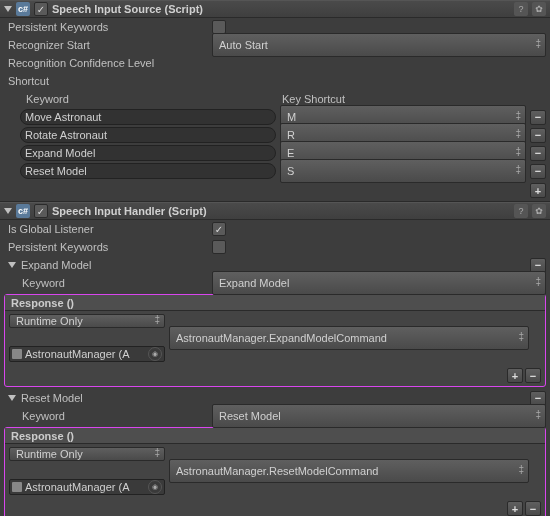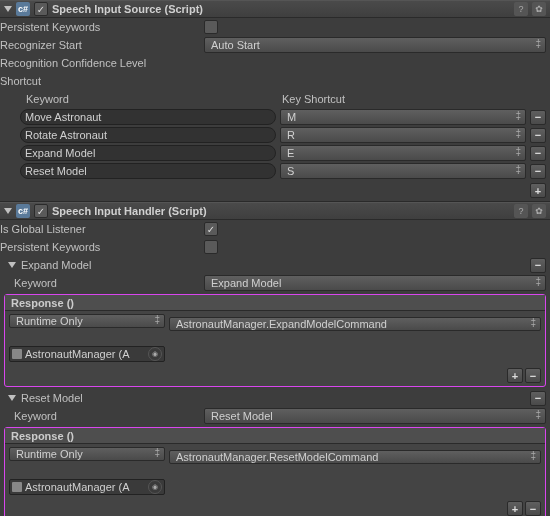--- a/index.html
+++ b/index.html
@@ -66,31 +66,31 @@
     display: flex;
     align-items: center;
     justify-content: center;
     font-size: 9px;
     color: #aaa;
   }
   .row {
     display: flex;
     align-items: center;
     height: 18px;
-    padding: 0 4px 0 0;
+    padding: 0 4px 0 8px;
     gap: 4px;
   }
   .label {
     width: 200px;
     color: #c0c0c0;
   }
   .label.indent { padding-left: 14px; }
   .dd {
     flex: 1;
-    height: 16px;
+    height: 24px;
     background: linear-gradient(to bottom, #5f5f5f, #4a4a4a);
     border: 1px solid #2a2a2a;
     border-radius: 2px;
     padding: 0 14px 0 6px;
     display: flex;
     align-items: center;
     position: relative;
     color: #d0d0d0;
   }
   .dd::after {
@@ -174,21 +174,21 @@
     font-weight: bold;
     color: #ccc;
   }
   .evt-row {
     display: flex;
     align-items: center;
     padding: 3px 4px;
     gap: 4px;
   }
   .evt-left { flex: 0 0 156px; display: flex; flex-direction: column; gap: 18px; }
-  .evt-right { flex: 1; display: flex; flex-direction: column; gap: 12px; }
+  .evt-right { flex: 1; display: flex; flex-direction: row; gap: 12px; }
   .obj-field {
     height: 16px;
     background: #3a3a3a;
     border: 1px solid #222;
     border-radius: 2px;
     display: flex;
     align-items: center;
     padding: 0 2px;
     color: #d0d0d0;
     gap: 3px;

